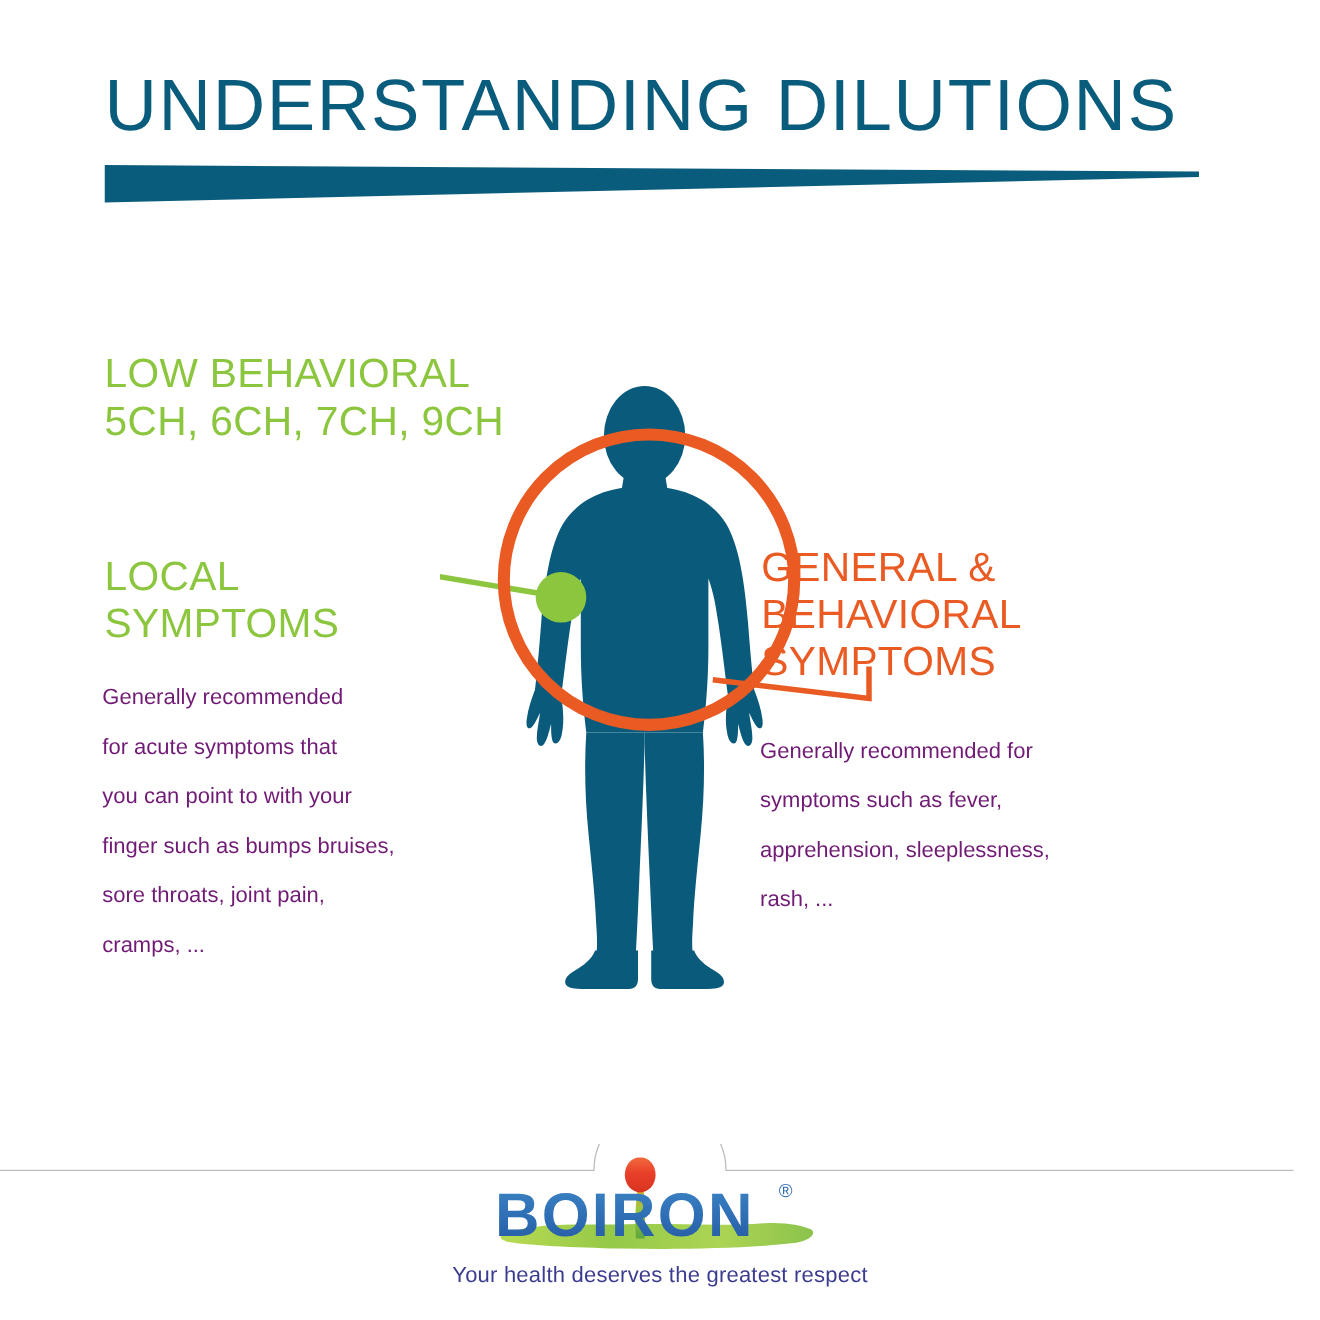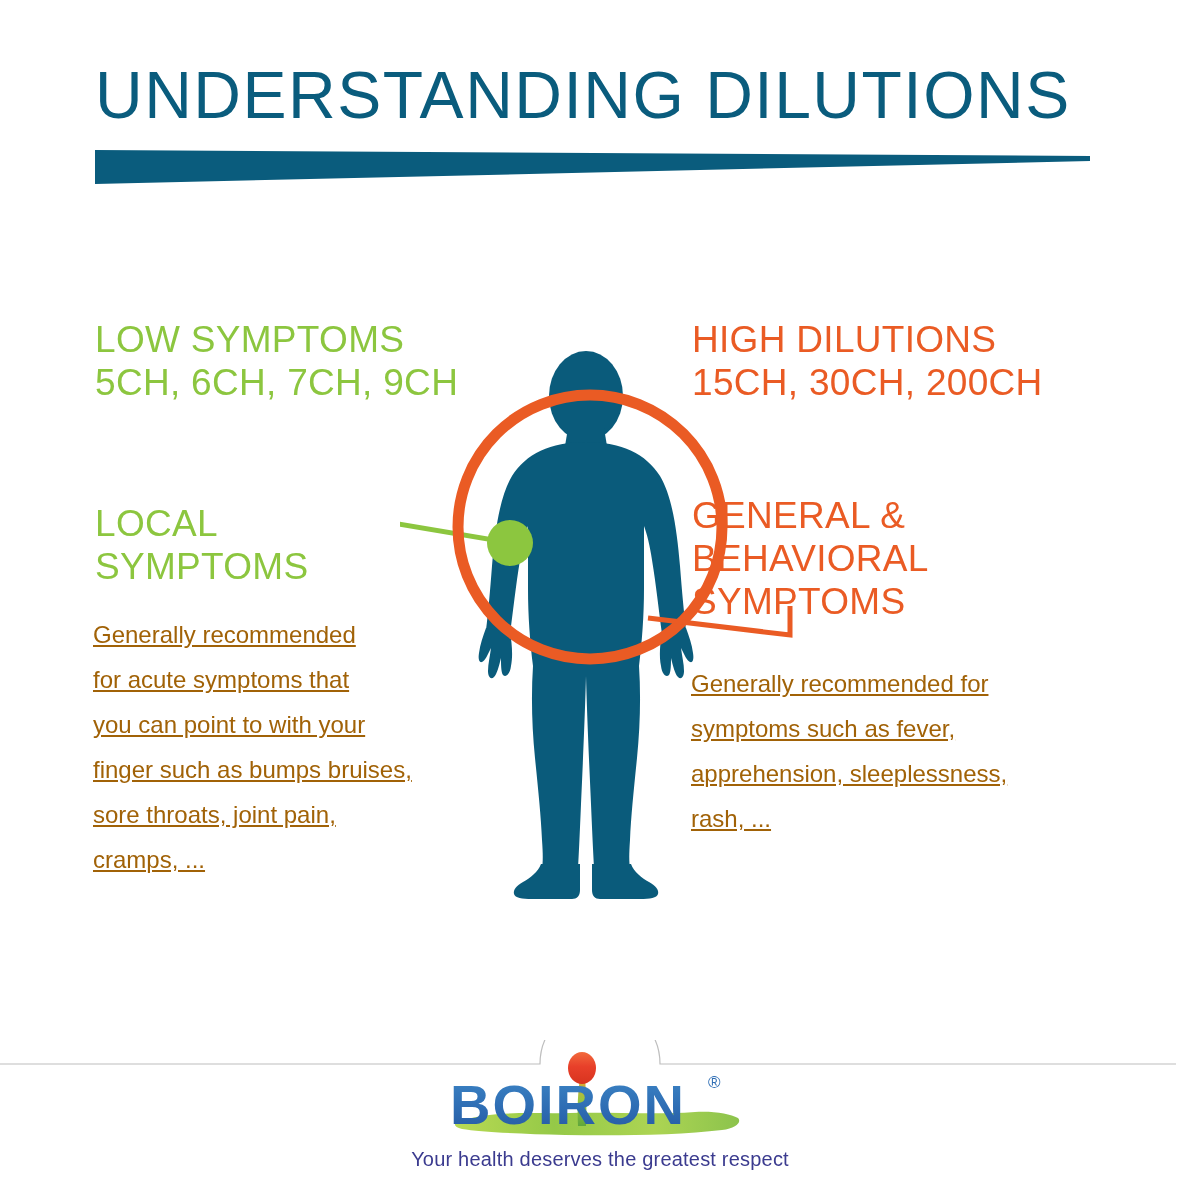--- a/index.html
+++ b/index.html
@@ -67,26 +67,25 @@
   #general-symptoms-heading {
     left: 692px;
     top: 462px;
     color: #EA5B24;
     margin-top: 32px;
   }
 
   
   .body-text {
     position: absolute;
-    color: #a16207;
-    font-size: 24px;
+    color: #701a75;
+    font-size: 20px;
     line-height: 45px;
     font-weight: 400;
     white-space: pre-line;
-    text-decoration: underline;
   }
   #low-body-text {
     left: 93px;
     top: 612px;
     width: 430px;
   }
   #high-body-text {
     left: 691px;
     top: 661px;
     width: 430px;
@@ -132,25 +131,23 @@
 <body>
 
 <div id="page">
 
   <div id="header-title">UNDERSTANDING DILUTIONS</div>
 
   <svg id="title-wedge" viewBox="0 0 995 40" preserveAspectRatio="none">
     <polygon points="0,2 995,8 995,13 0,36" fill="#0A5C7D"></polygon>
   </svg>
 
-  <div class="col-heading" id="low-dilutions-heading">LOW SYMPTOMS
+  <div class="col-heading" id="low-dilutions-heading">LOW BEHAVIORAL
 5CH, 6CH, 7CH, 9CH</div>
 
-  <div class="col-heading" id="high-dilutions-heading">HIGH DILUTIONS
-15CH, 30CH, 200CH</div>
 
   <div class="col-heading" id="local-symptoms-heading">LOCAL
 SYMPTOMS</div>
 
   <div class="col-heading" id="general-symptoms-heading">GENERAL &amp;
 BEHAVIORAL
 SYMPTOMS</div>
 
   <div class="body-text" id="low-body-text">Generally recommended
 for acute symptoms that

